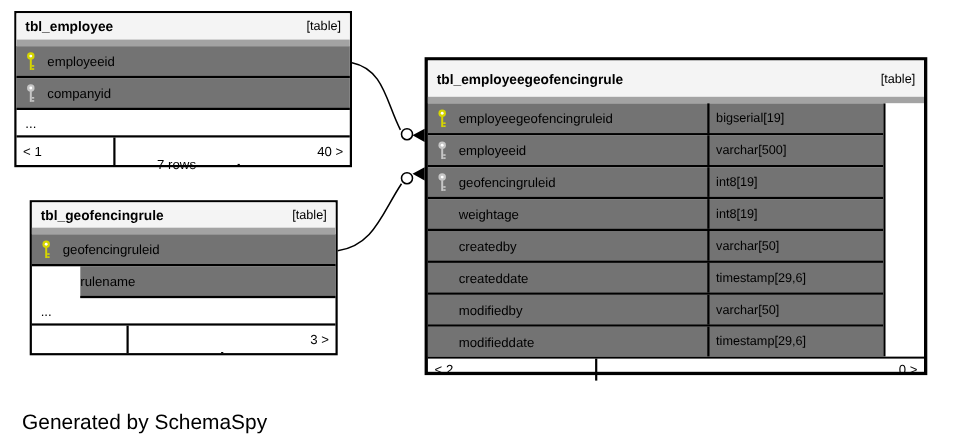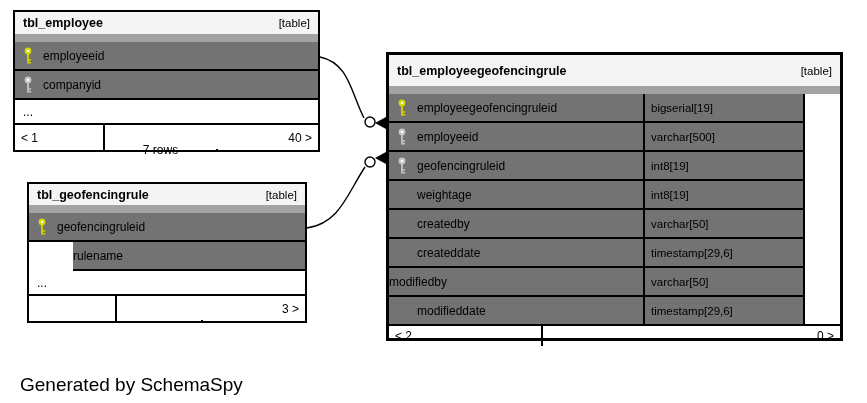--- a/index.html
+++ b/index.html
@@ -4,21 +4,21 @@
 <style>
   html,body{margin:0;padding:0;background:#fff;}
   #canvas{
     position:relative;width:867px;height:403px;background:#ffffff;
     font-family:"Liberation Sans",sans-serif;color:#000;overflow:hidden;
   }
   .tbl{position:absolute;background:#fff;border:2px solid #000;box-sizing:border-box;}
   .tbl-focus{border-width:3px;}
   .tbl-header{
     display:flex;align-items:center;justify-content:space-between;
-    background:#f4f4f4;border-bottom:8px solid #a3a3a3;padding:0 8px;box-sizing:border-box;
+    background:#f4f4f4;border-bottom:6px solid #a3a3a3;padding:0 8px;box-sizing:border-box;
   }
   .tbl-name{font-weight:bold;font-size:12.5px;}
   .tbl-badge{font-size:11.5px;font-weight:normal;}
   .row{
     display:flex;align-items:center;border-bottom:2px solid #000;
     box-sizing:border-box;height:29px;font-size:12px;background:#737373;
   }
   .row .keyspot{width:10px;margin:0 10px 0 8px;display:flex;align-items:center;}
   .row.nokey{margin-left:44px;}
   .dots{height:25px;display:flex;align-items:center;padding-left:8px;
@@ -181,21 +181,21 @@
           </div>
           <div class="typecell">varchar[50]</div>
         </div>
         <div class="row">
           <div class="namecell" style="padding-left:28px;">
             <span>createddate</span>
           </div>
           <div class="typecell">timestamp[29,6]</div>
         </div>
         <div class="row">
-          <div class="namecell" style="">
+          <div class="namecell" style="padding-left:28px;">
             <span>modifiedby</span>
           </div>
           <div class="typecell">varchar[50]</div>
         </div>
         <div class="row">
           <div class="namecell" style="padding-left:28px;">
             <span>modifieddate</span>
           </div>
           <div class="typecell">timestamp[29,6]</div>
         </div>

